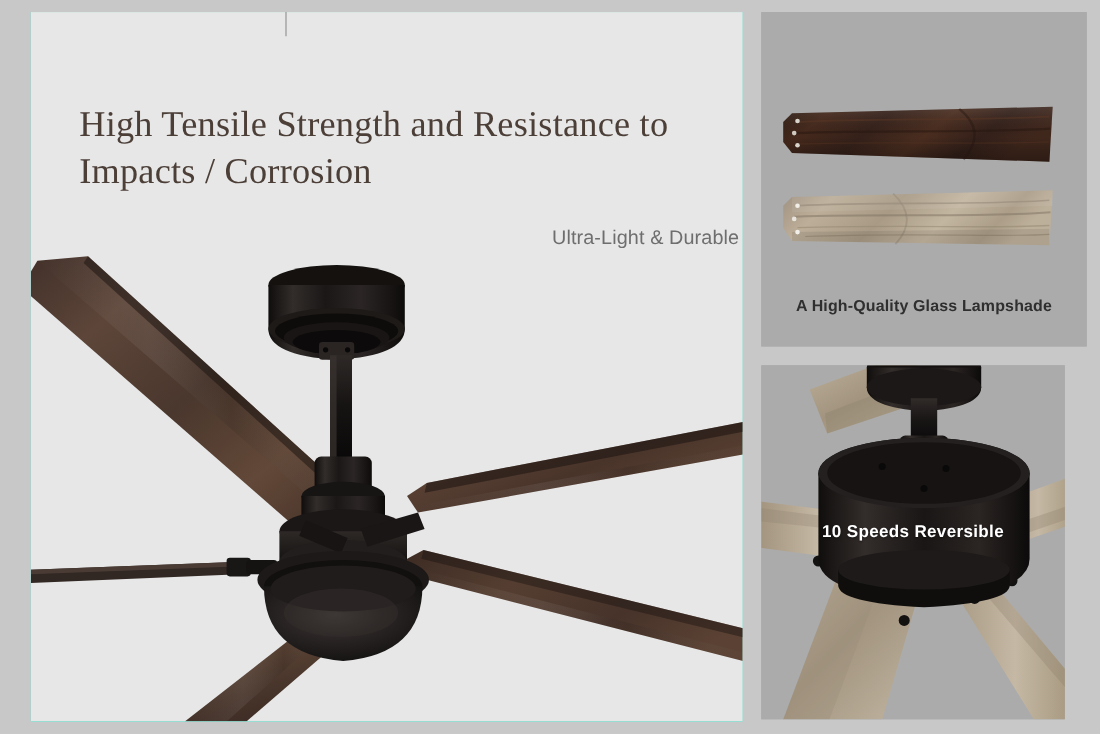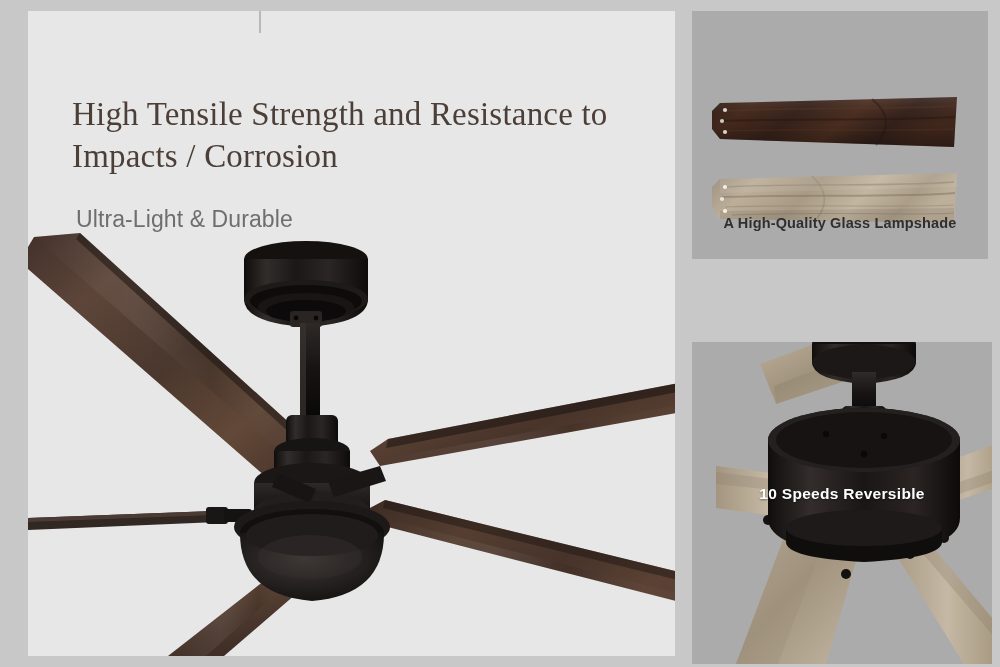--- a/index.html
+++ b/index.html
@@ -48,67 +48,67 @@
     font-size: 33px;
     line-height: 1.28;
     font-weight: 400;
     color: #4c3f38;
     letter-spacing: 0.2px;
     white-space: pre-line;
   }
   #hero-subhead {
     margin: 29px 0 0 4px;
     font-family: "Liberation Sans", sans-serif;
-    font-size: 23px;
+    font-size: 18px;
     font-weight: 400;
     color: #6e6e6e;
     letter-spacing: 0.1px;
+    text-align: right;
   }
 
   
   #hero-fan {
     position: absolute;
     left: 0;
     top: 0;
     width: 671px;
     height: 645px;
   }
 
   
   #blades-panel {
     position: absolute;
     left: 692px;
     top: 11px;
     width: 296px;
-    height: 248px;
+    height: 304px;
     background: #ababab;
     overflow: hidden;
   }
   #blade-caption {
     position: absolute;
     left: 0;
     right: 0;
     bottom: 28px;
     text-align: center;
     font-family: "Liberation Sans", sans-serif;
     font-size: 14.5px;
     font-weight: bold;
     color: #2f2f2f;
     letter-spacing: 0.15px;
   }
 
   #motor-panel {
     position: absolute;
     left: 692px;
-    top: 342px;
+    top: 332px;
     width: 276px;
     height: 322px;
     background: #ababab;
     overflow: hidden;
-    padding-left: 24px;
   }
   #motor-overlay-text {
     position: absolute;
     left: 0;
     right: 0;
     top: 140px;
     text-align: center;
     z-index: 30;
     pointer-events: none;
   }

